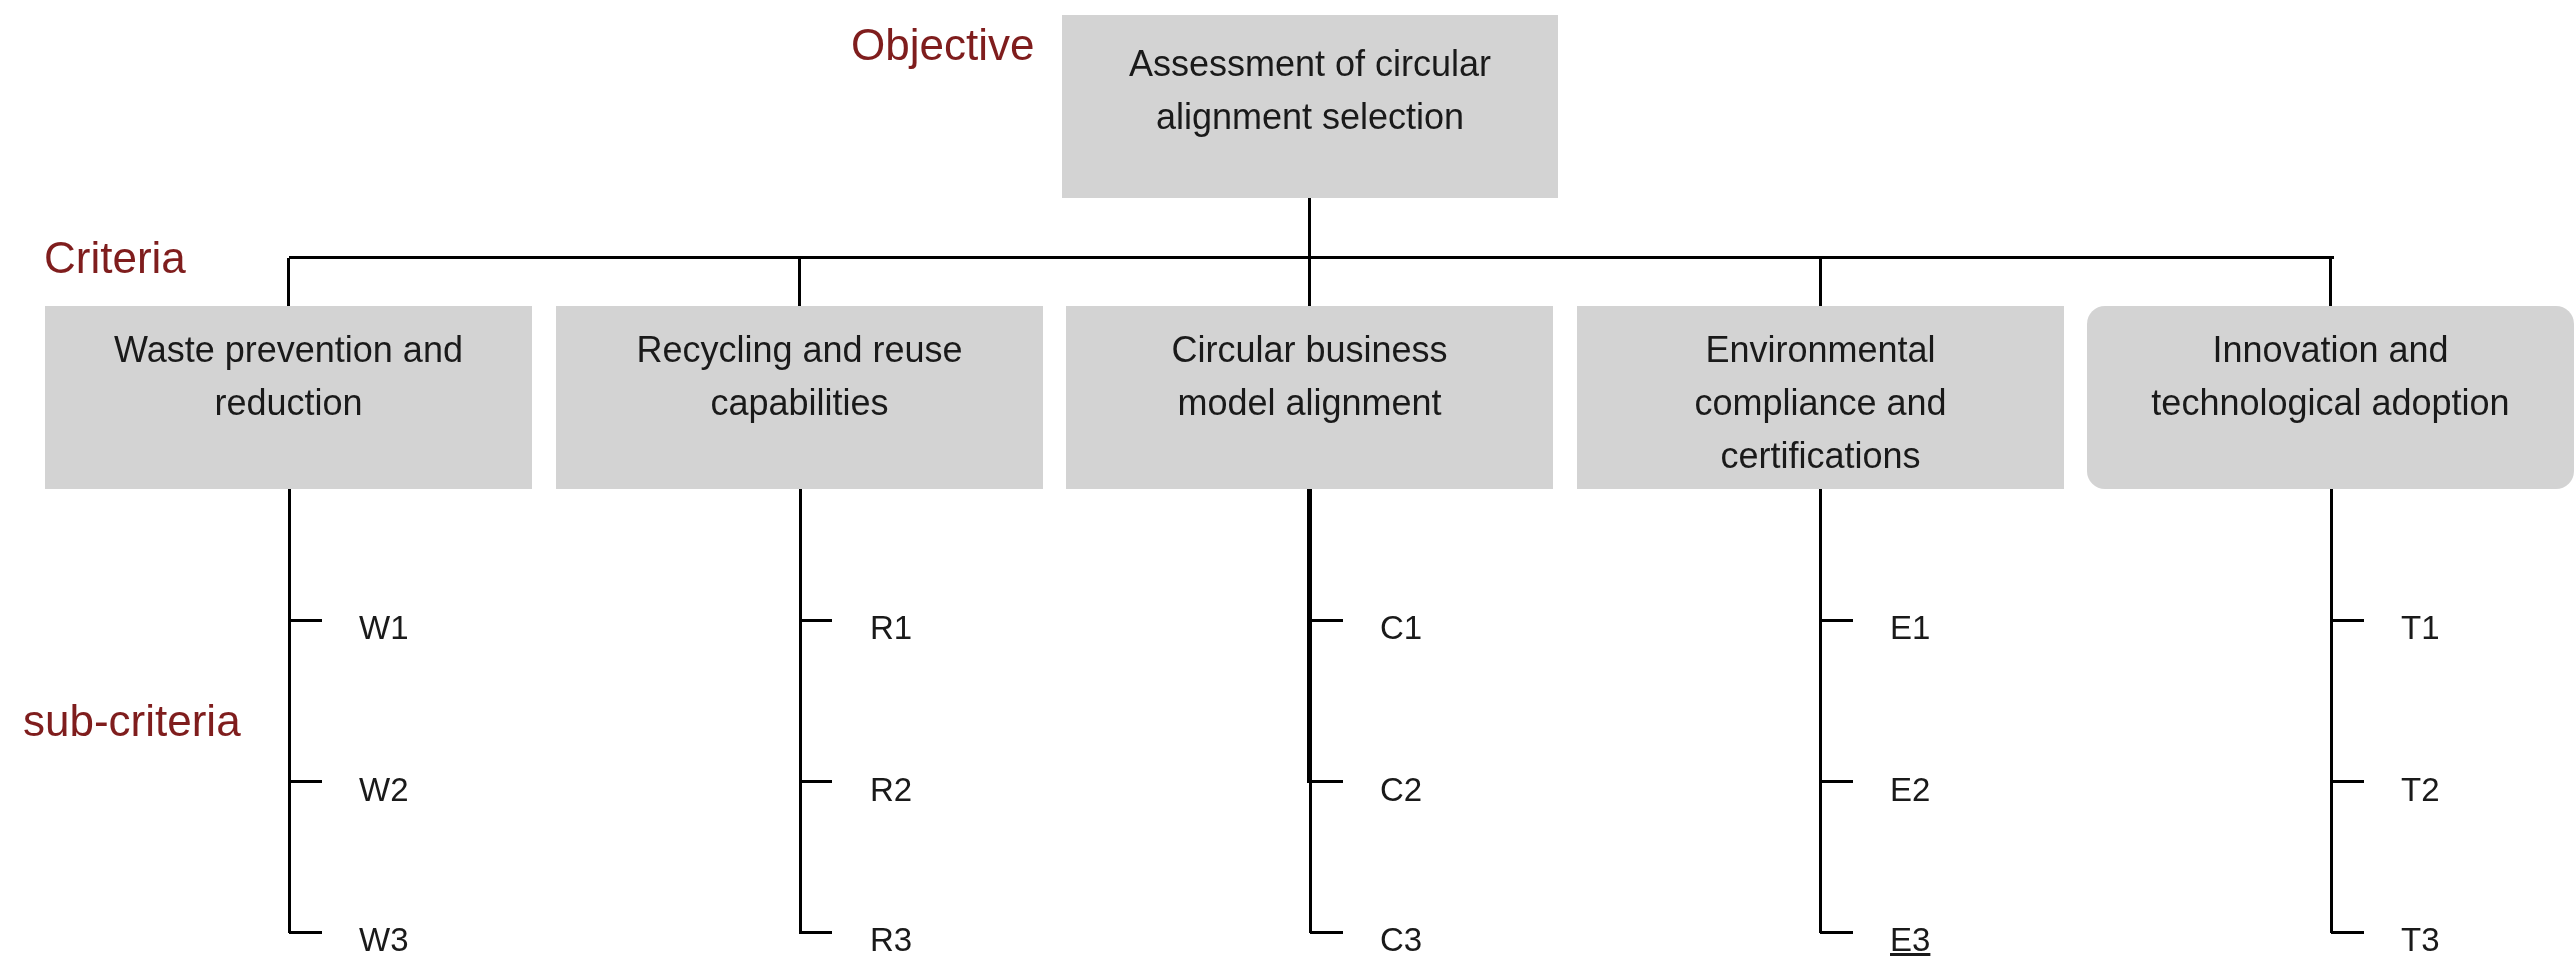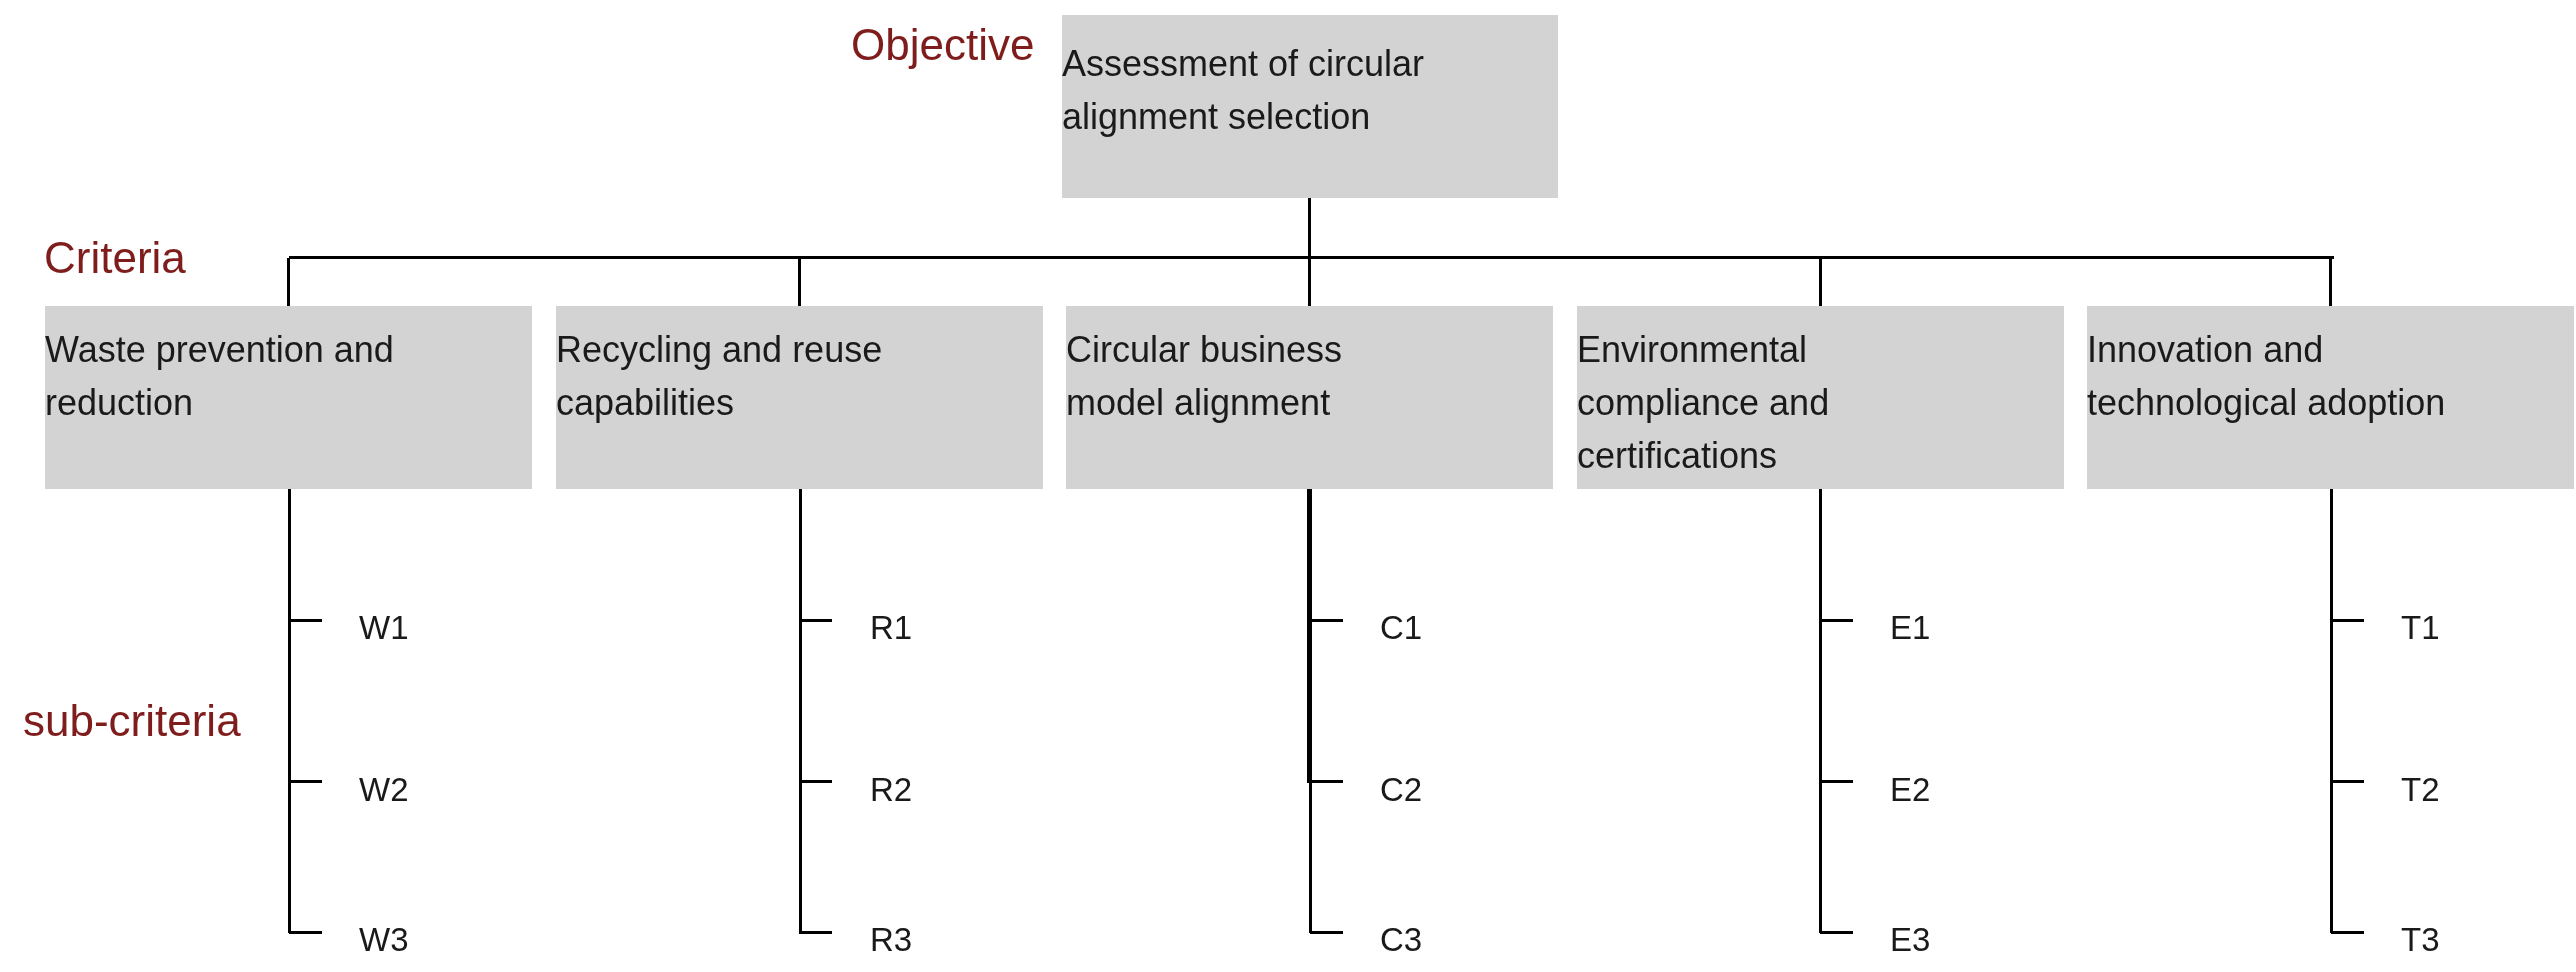--- a/index.html
+++ b/index.html
@@ -15,21 +15,21 @@
     position:absolute;
     font-size:44px;
     line-height:43px;
     color:#7f1d1d;
     white-space:nowrap;
   }
   .box{
     position:absolute;
     background:#d3d3d3;
     box-sizing:border-box;
-    text-align:left;
+    text-align:center;
     font-size:36px;
     color:#1a1a1a;
   }
   .box .bl{
     line-height:53px;
     min-height:0;
   }
   .obj-box{left:1062px;top:15px;width:496px;height:183px;padding-top:21.5px;}
   .crit-box{top:306px;width:487px;height:183px;padding-top:16.5px;}
   .hline,.vline,.tick{position:absolute;background:#000000;}
@@ -112,24 +112,24 @@
     <div class="bl">Environmental</div>
     <div class="bl">compliance and</div>
     <div class="bl">certifications</div>
   </div>
   <div class="vline subline" style="left:1819px;"></div>
   <div class="tick" style="left:1820px;top:619px;"></div>
   <div class="tick" style="left:1820px;top:780px;"></div>
   <div class="tick" style="left:1820px;top:931px;"></div>
   <div class="code" style="left:1890px;top:609px;">E1</div>
   <div class="code" style="left:1890px;top:771px;">E2</div>
-  <div class="code" style="left:1890px;top:921px;">E3</div>
+  <div class="code" style="left:1890px;top:921px;text-decoration:underline;">E3</div>
 
   <div class="vline drop" style="left:2329px;"></div>
-  <div class="box crit-box" style="left:2087px;">
+  <div class="box crit-box" style="left:2087px;border-radius:18px;">
     <div class="bl">Innovation and</div>
     <div class="bl">technological adoption</div>
     <div class="bl"></div>
   </div>
   <div class="vline subline" style="left:2330px;"></div>
   <div class="tick" style="left:2331px;top:619px;"></div>
   <div class="tick" style="left:2331px;top:780px;"></div>
   <div class="tick" style="left:2331px;top:931px;"></div>
   <div class="code" style="left:2401px;top:609px;">T1</div>
   <div class="code" style="left:2401px;top:771px;">T2</div>

